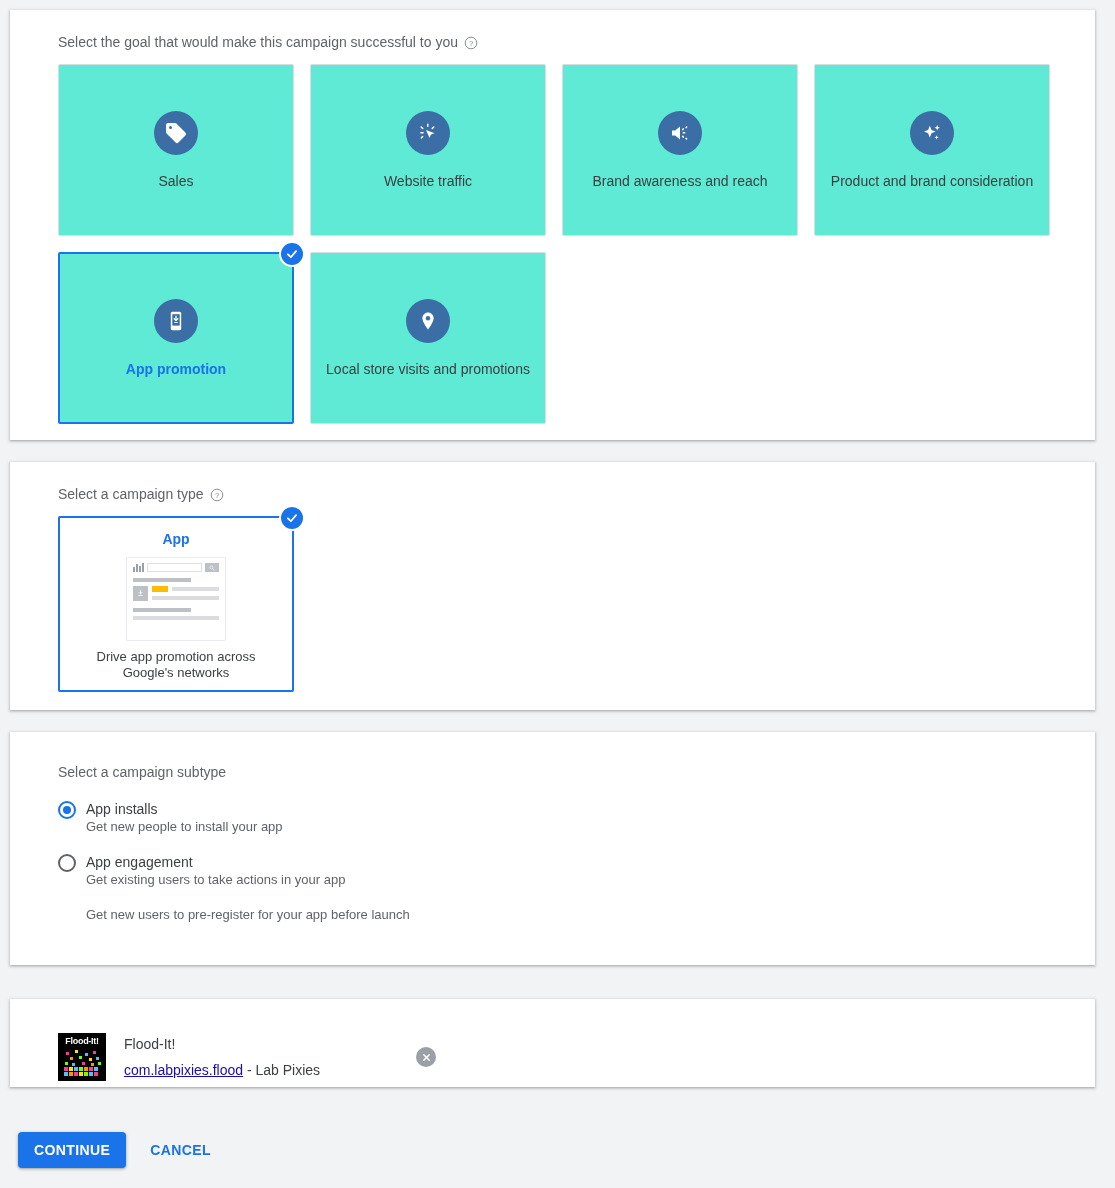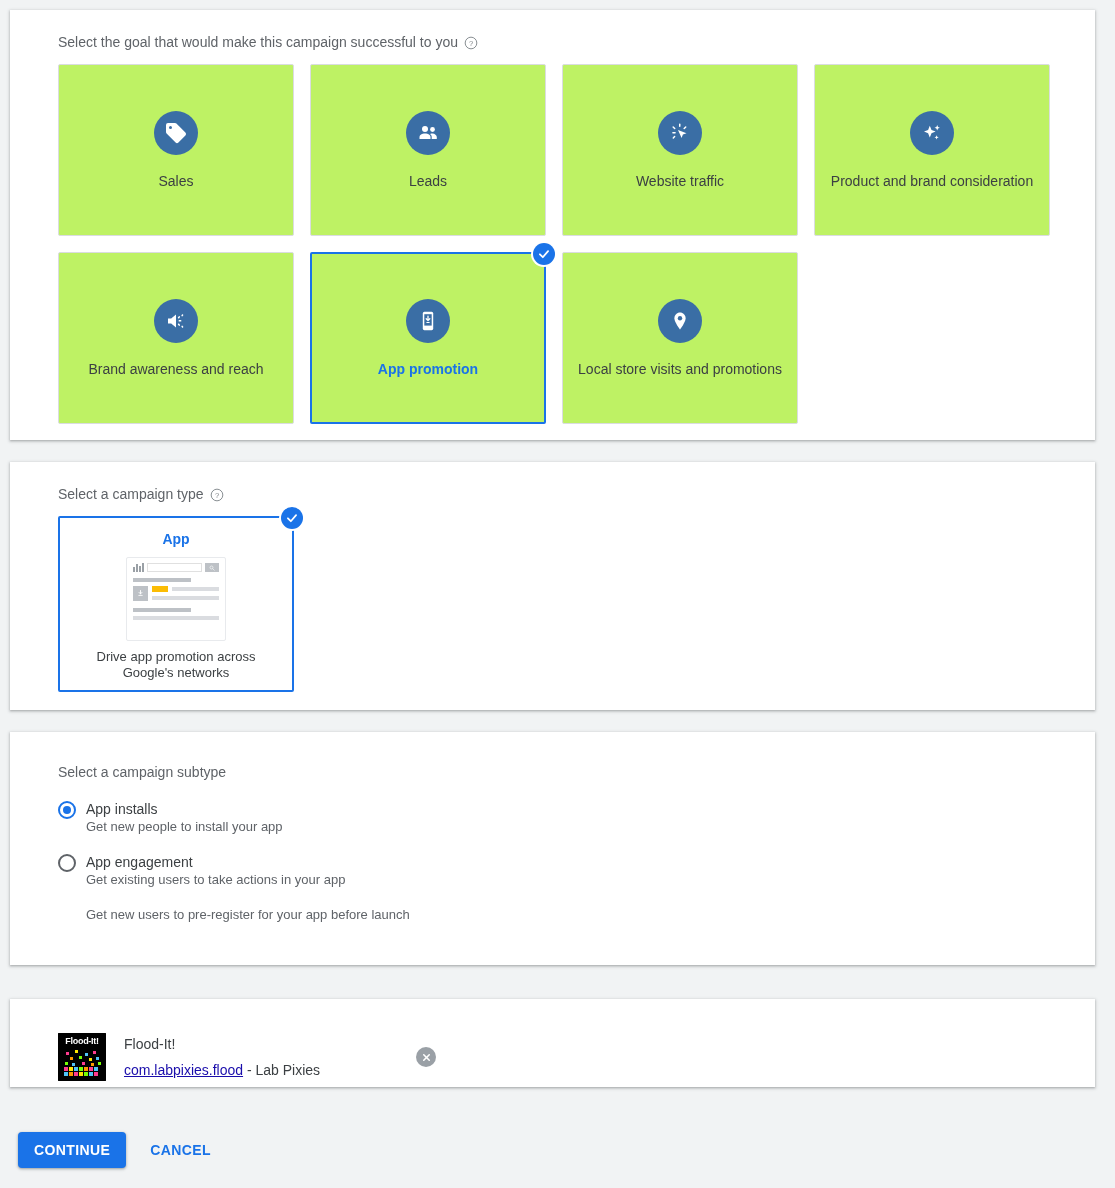--- a/index.html
+++ b/index.html
@@ -60,21 +60,21 @@
     row-gap: 16px;
     margin-top: 12px;
   }
 
   .goal-card {
     position: relative;
     height: 172px;
     border: 1px solid #dadce0;
     border-radius: 2px;
     box-sizing: border-box;
-    background: #bef264;
+    background: #5eead4;
     display: flex;
     flex-direction: column;
     align-items: center;
     justify-content: center;
     cursor: pointer;
     padding: 0 14px;
   }
   .goal-card.selected {
     border: 2px solid #1a73e8;
   }
@@ -367,69 +367,58 @@
 
       <div class="goal-card">
         <div class="goal-icon">
           <svg width="24" height="24" viewBox="0 0 24 24" fill="#ffffff">
             <path d="M21.41 11.58l-9-9A2 2 0 0 0 11 2H4a2 2 0 0 0-2 2v7c0 .55.22 1.05.59 1.42l9 9a2 2 0 0 0 2.83 0l7-7a2 2 0 0 0 0-2.84zM6.5 8A1.5 1.5 0 1 1 8 6.5 1.5 1.5 0 0 1 6.5 8z"></path>
           </svg>
         </div>
         <div class="goal-label">Sales</div>
       </div>
 
-      <div class="goal-card">
-        <div class="goal-icon">
-          <svg width="24" height="24" viewBox="0 0 24 24" fill="#ffffff">
-            <circle cx="9" cy="8" r="3"></circle>
-            <circle cx="16.5" cy="8.5" r="2.4"></circle>
-            <path d="M9 12.5c-3 0-5.5 1.5-5.5 3.4V18h11v-2.1c0-1.9-2.5-3.4-5.5-3.4z"></path>
-            <path d="M16.5 12.6c-.9 0-1.7.13-2.4.35 1 .82 1.6 1.85 1.6 2.95V18h5.1v-1.9c0-1.6-2-3.5-4.3-3.5z"></path>
-          </svg>
-        </div>
-        <div class="goal-label">Leads</div>
-      </div>
 
       <div class="goal-card">
         <div class="goal-icon">
           <svg width="24" height="24" viewBox="0 0 24 24" fill="#ffffff">
             <path d="M10 9l8.5 3.2-3.6 1.3-1.3 3.6z"></path>
             <rect x="11" y="2.4" width="1.5" height="3.6" rx=".7"></rect>
             <rect x="4.2" y="11" width="3.6" height="1.5" rx=".7"></rect>
             <rect x="5.2" y="5" width="1.5" height="3.6" rx=".7" transform="rotate(-45 5.95 6.8)"></rect>
             <rect x="16.2" y="5" width="1.5" height="3.6" rx=".7" transform="rotate(45 16.95 6.8)"></rect>
             <rect x="5.2" y="14.6" width="1.5" height="3.3" rx=".7" transform="rotate(45 5.95 16.25)"></rect>
           </svg>
         </div>
         <div class="goal-label">Website traffic</div>
       </div>
 
       <div class="goal-card">
         <div class="goal-icon">
           <svg width="24" height="24" viewBox="0 0 24 24" fill="#ffffff">
-            <path d="M9.8 4.8l1.7 4.1 4.1 1.7-4.1 1.7-1.7 4.1-1.7-4.1L4 10.6l4.1-1.7z"></path>
-            <path d="M17.2 4l.8 1.9 1.9.8-1.9.8-.8 1.9-.8-1.9-1.9-.8 1.9-.8z"></path>
-            <path d="M16.6 14.2l.6 1.5 1.5.6-1.5.6-.6 1.5-.6-1.5-1.5-.6 1.5-.6z"></path>
-          </svg>
-        </div>
-        <div class="goal-label">Product and brand consideration</div>
-      </div>
-
-      <div class="goal-card">
-        <div class="goal-icon">
-          <svg width="24" height="24" viewBox="0 0 24 24" fill="#ffffff">
             <path d="M4 9.5v5h3.2L12 18.4V5.6L7.2 9.5z"></path>
             <rect x="14.2" y="7" width="1.5" height="2.6" rx=".7" transform="rotate(35 14.95 8.3)"></rect>
             <rect x="14.6" y="11.1" width="2.8" height="1.5" rx=".7"></rect>
             <rect x="14.2" y="14.4" width="1.5" height="2.6" rx=".7" transform="rotate(-35 14.95 15.7)"></rect>
             <rect x="17.6" y="5.2" width="1.5" height="2.2" rx=".7" transform="rotate(35 18.35 6.3)"></rect>
             <rect x="17.6" y="16.6" width="1.5" height="2.2" rx=".7" transform="rotate(-35 18.35 17.7)"></rect>
           </svg>
         </div>
         <div class="goal-label">Brand awareness and reach</div>
+      </div>
+
+      <div class="goal-card">
+        <div class="goal-icon">
+          <svg width="24" height="24" viewBox="0 0 24 24" fill="#ffffff">
+            <path d="M9.8 4.8l1.7 4.1 4.1 1.7-4.1 1.7-1.7 4.1-1.7-4.1L4 10.6l4.1-1.7z"></path>
+            <path d="M17.2 4l.8 1.9 1.9.8-1.9.8-.8 1.9-.8-1.9-1.9-.8 1.9-.8z"></path>
+            <path d="M16.6 14.2l.6 1.5 1.5.6-1.5.6-.6 1.5-.6-1.5-1.5-.6 1.5-.6z"></path>
+          </svg>
+        </div>
+        <div class="goal-label">Product and brand consideration</div>
       </div>
 
       <div class="goal-card selected">
         <div class="check-badge">
           <svg width="14" height="14" viewBox="0 0 24 24" fill="none" stroke="#ffffff" stroke-width="3" stroke-linecap="round" stroke-linejoin="round">
             <polyline points="5,12.5 10,17.5 19,7"></polyline>
           </svg>
         </div>
         <div class="goal-icon">
           <svg width="24" height="24" viewBox="0 0 24 24" fill="#ffffff">

